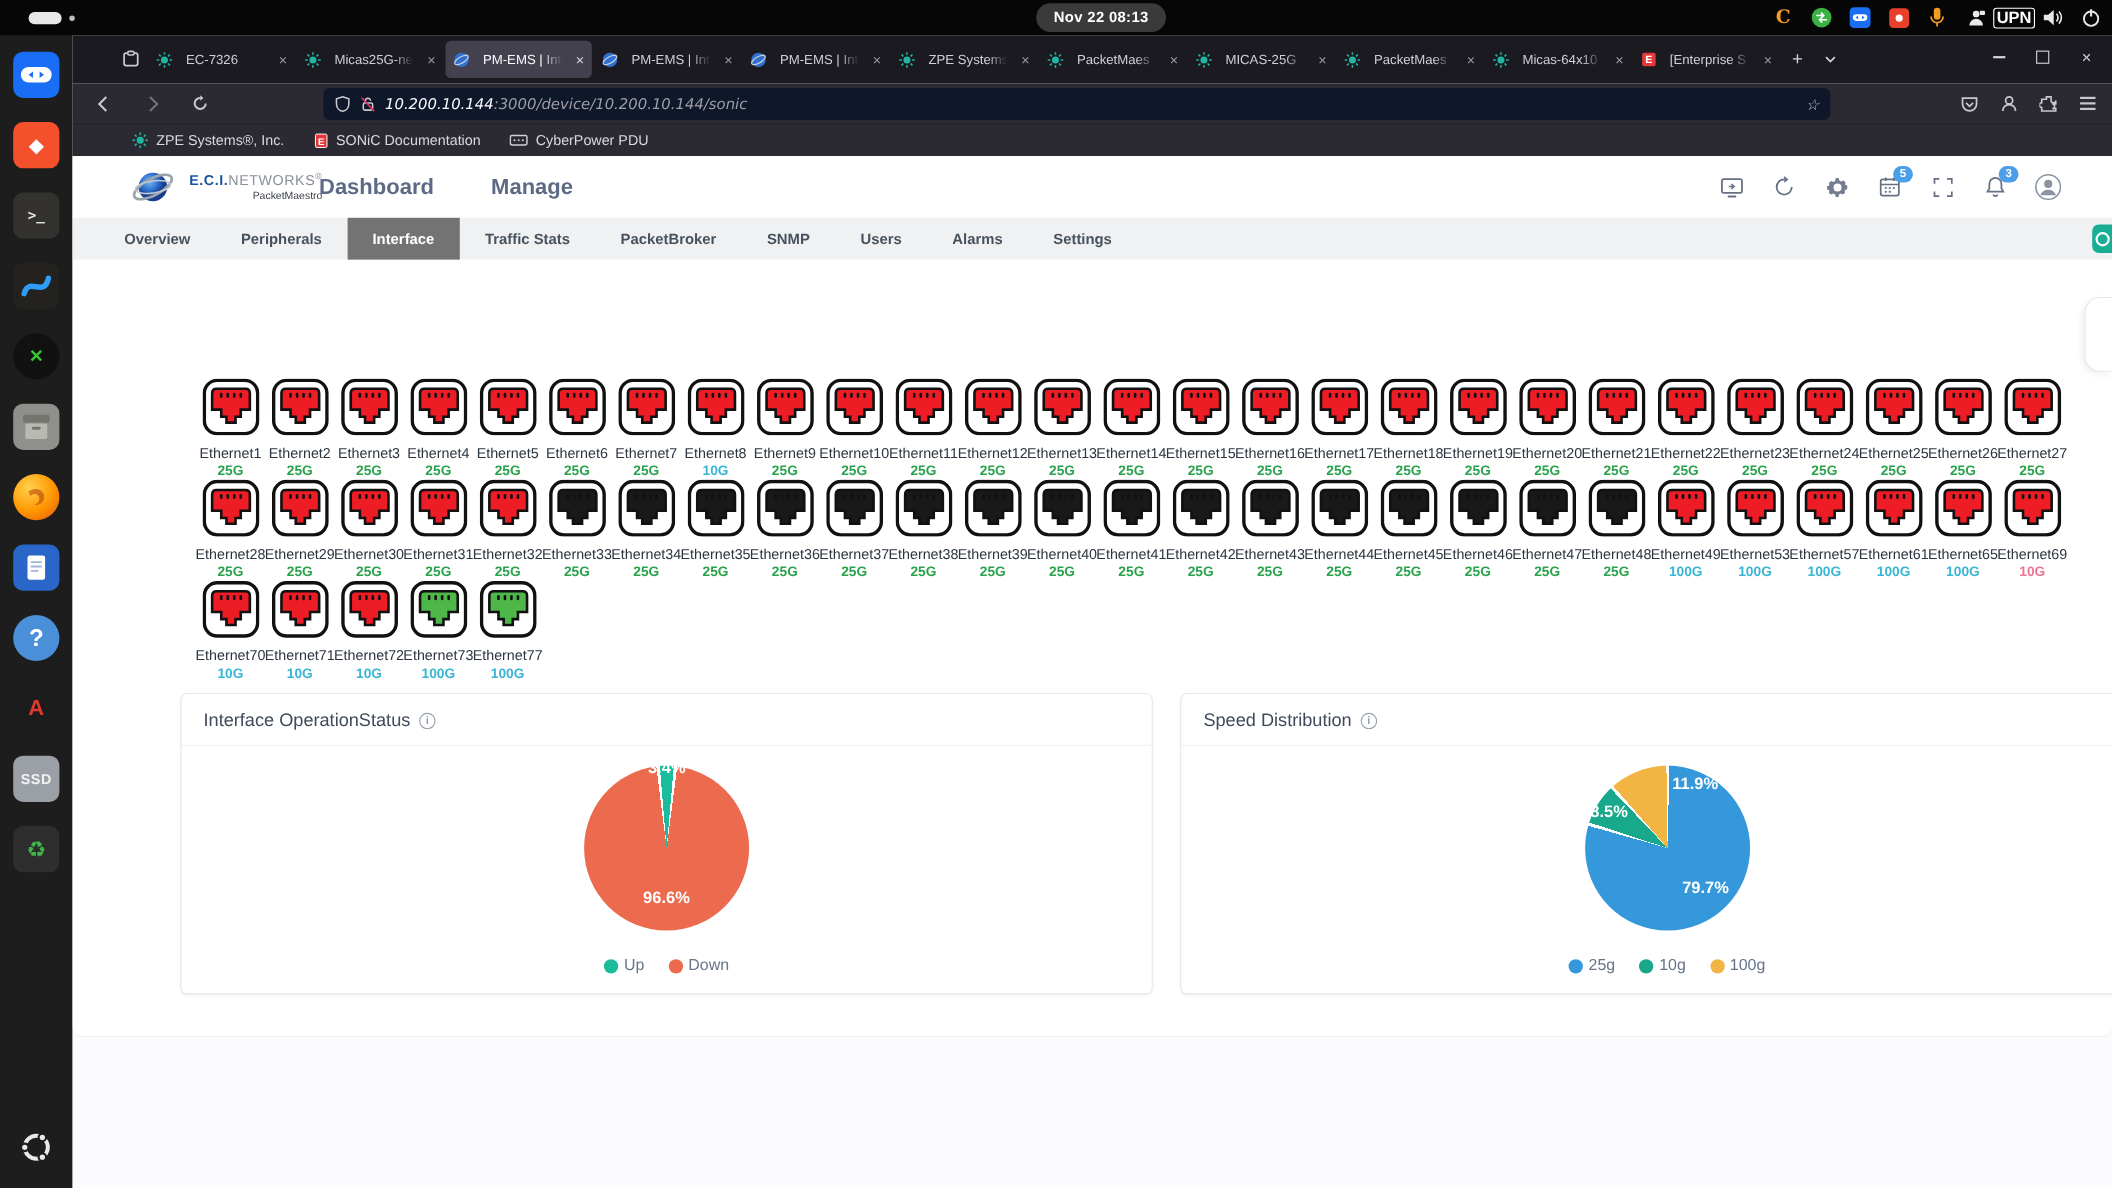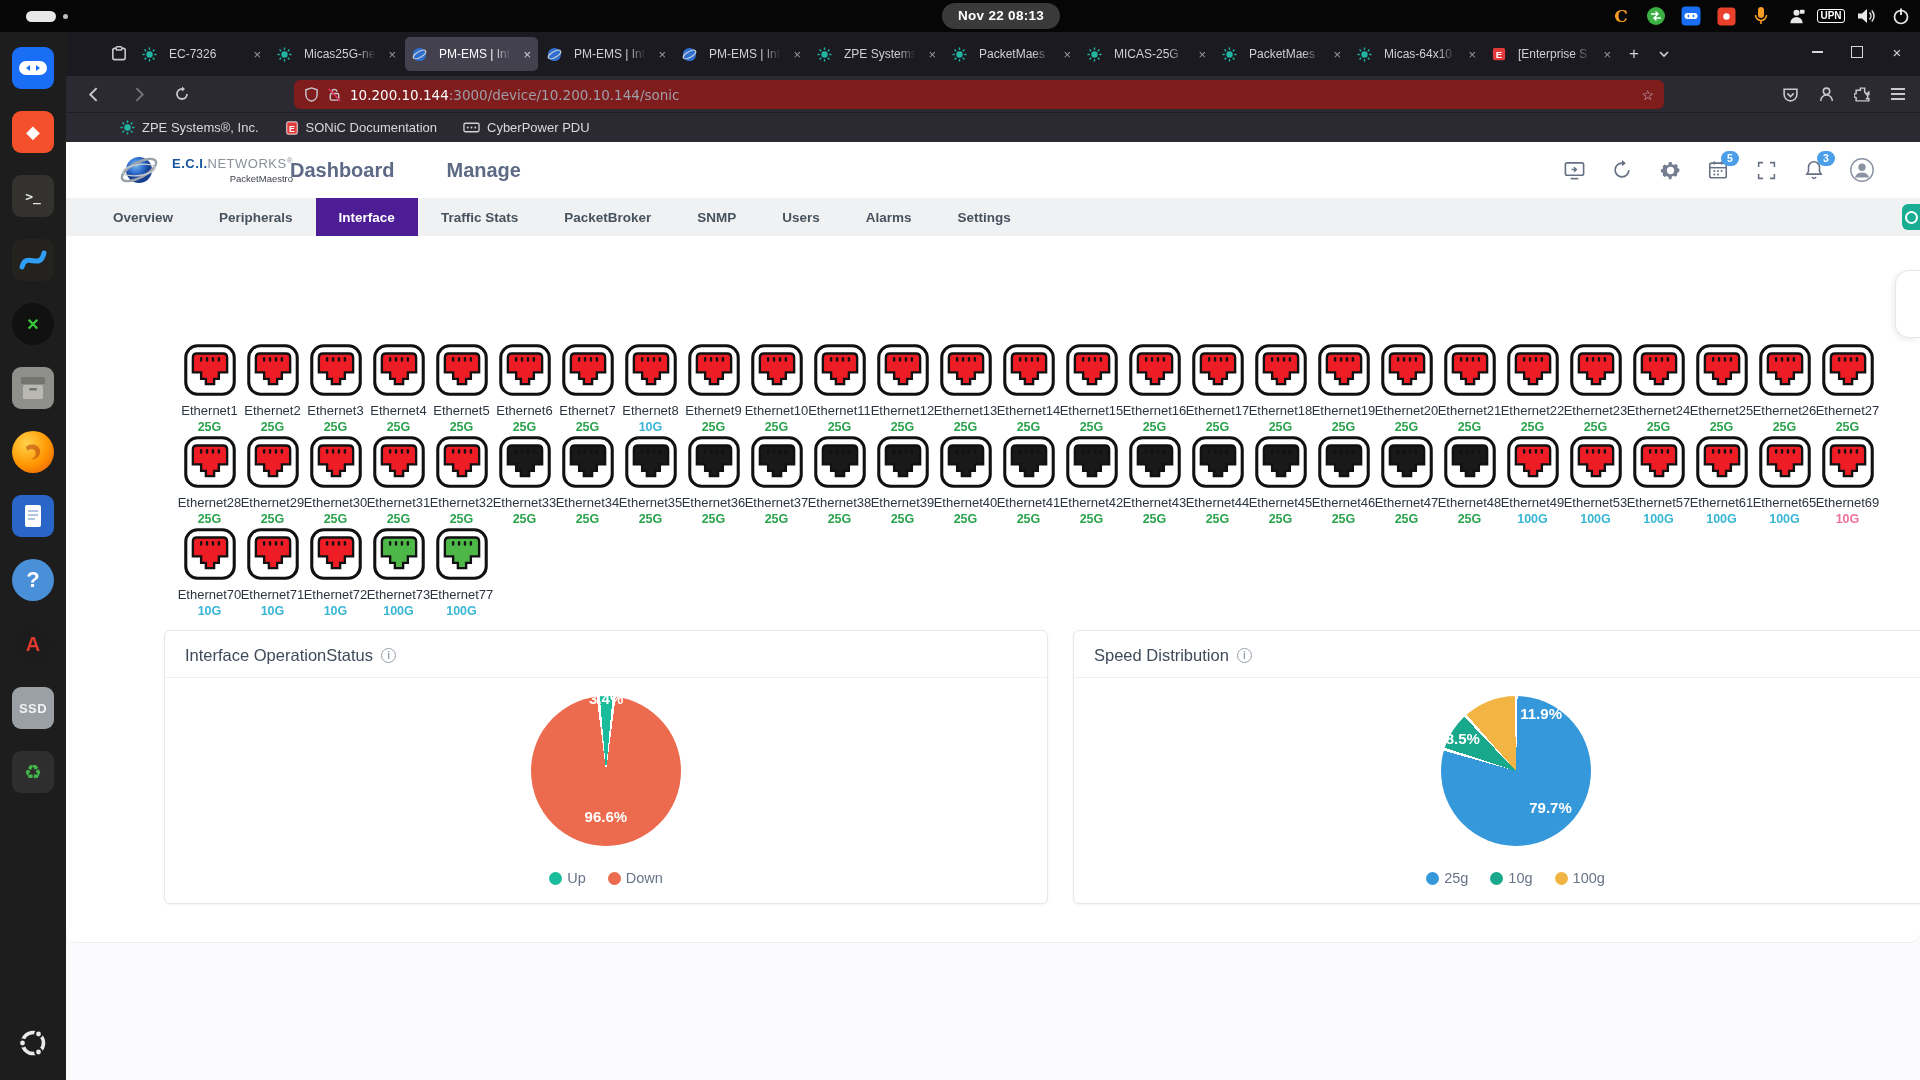--- a/index.html
+++ b/index.html
@@ -6,21 +6,21 @@
   .screen{position:relative;width:1920px;height:1080px;background:#0a0a0a;overflow:hidden;
           font-family:"Liberation Sans",sans-serif;-webkit-font-smoothing:antialiased;}
   
   .sysbar{position:absolute;left:0;top:0;width:1920px;height:32px;background:#060606;}
   .sys-pill{position:absolute;left:26px;top:11px;width:30px;height:11px;border-radius:6px;background:#e8e8e8;}
   .sys-dot{position:absolute;left:63px;top:14px;width:5px;height:5px;border-radius:50%;background:#bdbdbd;}
   .clock{position:absolute;left:942px;top:3px;height:26px;padding:0 16px;border-radius:13px;background:#3a3a3a;
          color:#fff;font-size:13.5px;line-height:26px;font-weight:bold;letter-spacing:.3px;}
   .tray{position:absolute;right:8px;top:0;height:32px;display:flex;align-items:center;gap:13px;}
   .tray .ticon{width:22px;height:22px;display:flex;align-items:center;justify-content:center;}
-  .kbd-badge{color:#fff;border:1.4px solid #fff;border-radius:3px;font-size:10px;font-weight:bold;padding:1px 2px;line-height:1;}
+  .kbd-badge{color:#fff;border:1.4px solid #fff;border-radius:3px;font-size:15px;font-weight:bold;padding:1px 2px;line-height:1;}
   
   .dock{position:absolute;left:0;top:32px;width:66px;height:1048px;background:#1d1d1d;}
   .dock-item{position:absolute;left:10px;width:46px;height:46px;border-radius:10px;
              display:flex;align-items:center;justify-content:center;}
   .di-sq{width:42px;height:42px;border-radius:9px;display:flex;align-items:center;justify-content:center;}
   
   .fxwin{position:absolute;left:66px;top:32px;width:1854px;height:1048px;background:#fff;}
   .tabbar{position:absolute;left:0;top:0;width:1854px;height:44px;background:#1b1a21;display:flex;align-items:center;}
   .fxview{width:30px;height:30px;margin-left:38px;border-radius:6px;display:flex;align-items:center;justify-content:center;}
   .btab{width:133px;height:34px;margin:0 1px;border-radius:5px;display:flex;align-items:center;gap:12px;
@@ -31,22 +31,22 @@
   .btab .cls{font-size:13px;color:#9a99a5;line-height:1;}
   .btab.active .cls{color:#d6d5de;}
   .tab-plus,.tab-caret{color:#d2d1da;font-size:17px;width:30px;height:30px;display:flex;align-items:center;justify-content:center;}
   .winctl{position:absolute;right:10px;top:7px;display:flex;gap:14px;align-items:center;}
   .wc{width:26px;height:26px;border-radius:50%;display:flex;align-items:center;justify-content:center;color:#d6d6de;}
   .wc .min{width:11px;height:2px;background:#d6d6de;display:block;}
   .wc .max{width:10px;height:10px;border:1.6px solid #d6d6de;display:block;}
   .wc .x{font-size:15px;line-height:1;}
   .navbar{position:absolute;left:0;top:44px;width:1854px;height:36px;background:#2b2a33;display:flex;align-items:center;}
   .nav-ic{width:28px;height:28px;display:flex;align-items:center;justify-content:center;color:#c9c8d0;}
-  .urlfield{position:absolute;left:228px;top:4px;width:1370px;height:29px;background:#7f1d1d;border-radius:6px;
-            display:flex;align-items:center;padding:0 10px;gap:8px;box-sizing:border-box;}
+  .urlfield{position:absolute;left:228px;top:4px;width:1370px;height:29px;background:#0f172a;border-radius:6px;
+            display:flex;align-items:center;padding:0 10px;gap:8px;box-sizing:border-box;font-style:italic;}
   .urltext{font-size:13.5px;color:#9e9daa;font-family:"DejaVu Sans",sans-serif;}
   .urltext b{color:#fbfbfe;font-weight:normal;}
   .url-star{margin-left:auto;color:#c9c8d0;font-size:14px;}
   .nav-right{position:absolute;right:8px;top:4px;display:flex;gap:8px;align-items:center;}
   .bmbar{position:absolute;left:0;top:80px;width:1854px;height:30px;background:#2b2a33;border-top:1px solid #1f1e26;
          display:flex;align-items:center;gap:26px;padding-left:54px;box-sizing:border-box;}
   .bm{display:flex;align-items:center;gap:7px;color:#d8d8de;font-size:13px;}
   
   .page{position:absolute;left:0;top:110px;width:1854px;height:938px;background:#fbfbfd;overflow:hidden;}
   .sheet{position:absolute;left:0;top:0;width:1854px;height:800px;background:#fff;border-bottom:1px solid #ececf0;
@@ -59,21 +59,21 @@
   .brand-txt .l2{font-size:9.5px;color:#3a3f46;text-align:right;font-weight:normal;margin-top:1px;}
   .appnav{position:absolute;left:224px;top:0;height:56px;display:flex;align-items:center;gap:52px;}
   .appnav .nlink{font-size:20px;font-weight:bold;color:#5d6a85;}
   .head-icons{position:absolute;right:46px;top:0;height:56px;display:flex;align-items:center;gap:24px;}
   .hicon{position:relative;width:24px;height:24px;display:flex;align-items:center;justify-content:center;color:#667084;}
   .badge{position:absolute;top:-7px;right:-9px;min-width:10px;height:15px;padding:0 4px;border-radius:8px;background:#4a9fe8;
          color:#fff;font-size:10.5px;line-height:15px;text-align:center;font-weight:bold;}
   
   .apptabs{position:absolute;left:0;top:56px;width:1854px;height:38px;background:#f0f1f2;display:flex;align-items:stretch;padding-left:24px;box-sizing:border-box;}
   .atab{display:flex;align-items:center;padding:0 23px;font-size:13.5px;font-weight:bold;color:#47525f;}
-  .atab.active{background:#4c1d95;color:#fff;}
+  .atab.active{background:#737373;color:#fff;}
   .edge-teal{position:absolute;right:0;top:62px;width:18px;height:26px;background:#19ae94;border-radius:6px 0 0 6px;
              display:flex;align-items:center;justify-content:center;}
   .edge-teal i{width:9px;height:9px;border:2px solid #fff;border-radius:50%;display:block;}
   .edge-flap{position:absolute;right:0;top:128px;width:24px;height:66px;background:#fff;border:1px solid #e3e6ec;border-right:none;
              border-radius:14px 0 0 14px;box-shadow:-2px 2px 6px rgba(0,0,0,.07);}
   
   .searchwrap{position:absolute;right:78px;top:134px;display:flex;align-items:center;gap:14px;}
   .searchbox{border:1px solid #d6dbe4;border-radius:10px;background:#fff;padding:6px;}
   .searchin{display:flex;align-items:center;gap:10px;border:1px solid #c9d0da;border-radius:6px;height:34px;width:268px;
             padding:0 12px;box-sizing:border-box;}

